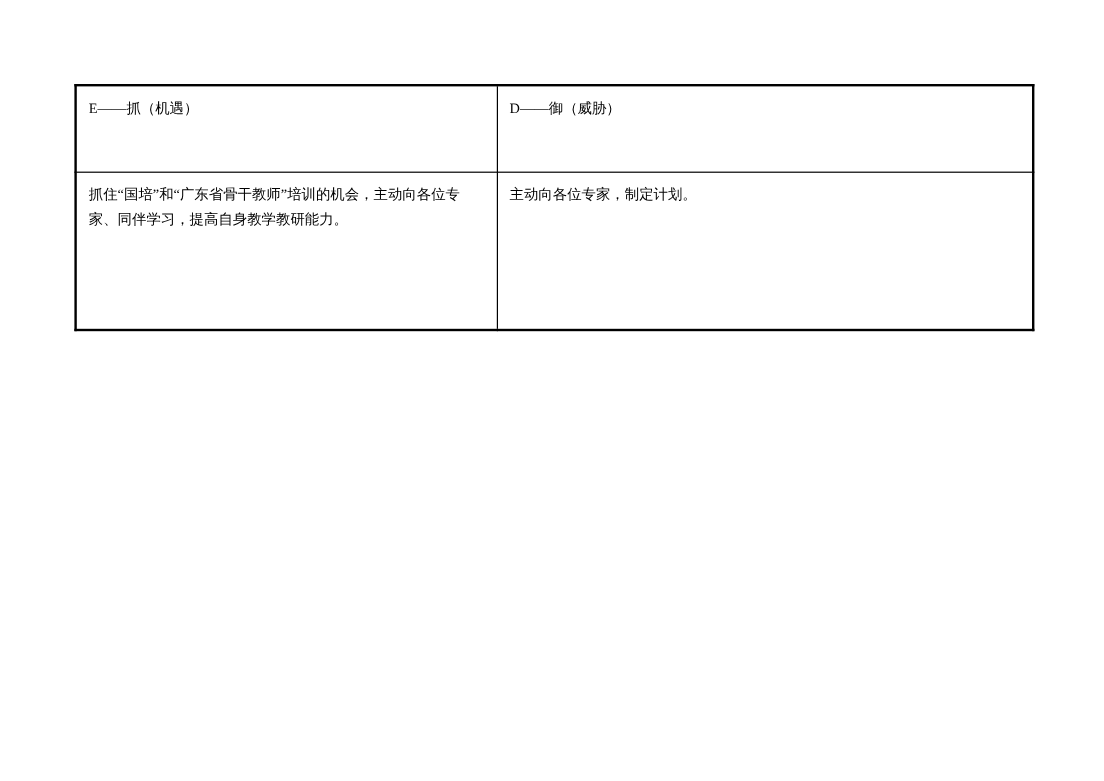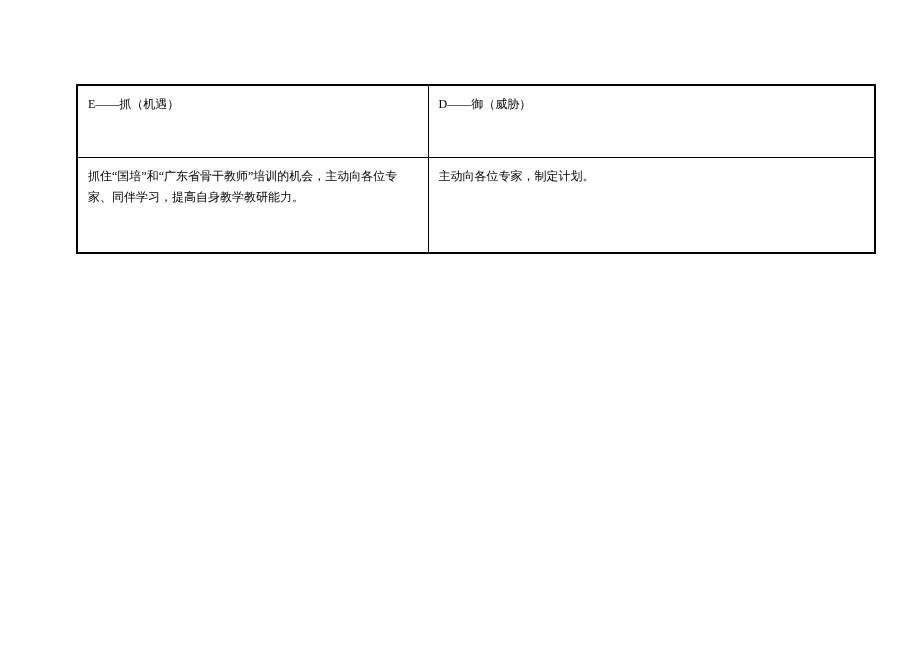--- a/index.html
+++ b/index.html
@@ -1,15 +1,15 @@
 <!DOCTYPE html>
 <html><head>
   <meta charset="utf-8">
   <style>
-    * { margin: 0; padding: 16px; box-sizing: border-box; }
+    * { margin: 0; padding: 2px; box-sizing: border-box; }
     body {
       background: #fff;
       width: 920px;
       height: 651px;
       font-family: "SimSun", "宋体", serif;
       font-size: 12px;
       color: #000;
       padding: 68px 60px 0 60px;
     }
     .tbl {
@@ -21,21 +21,21 @@
       border: 1px solid #000;
       padding: 8px 10px;
       vertical-align: top;
       line-height: 1.8;
     }
     .tbl tr:first-child td {
       height: 72px;
       font-weight: normal;
     }
     .tbl tr:last-child td {
-      height: 96px;
+      height: 132px;
     }
     .col-left { width: 44%; }
     .col-right { width: 56%; }
   </style>
 </head>
 <body>
 
 <table class="tbl">
   <tbody>
       <tr>

